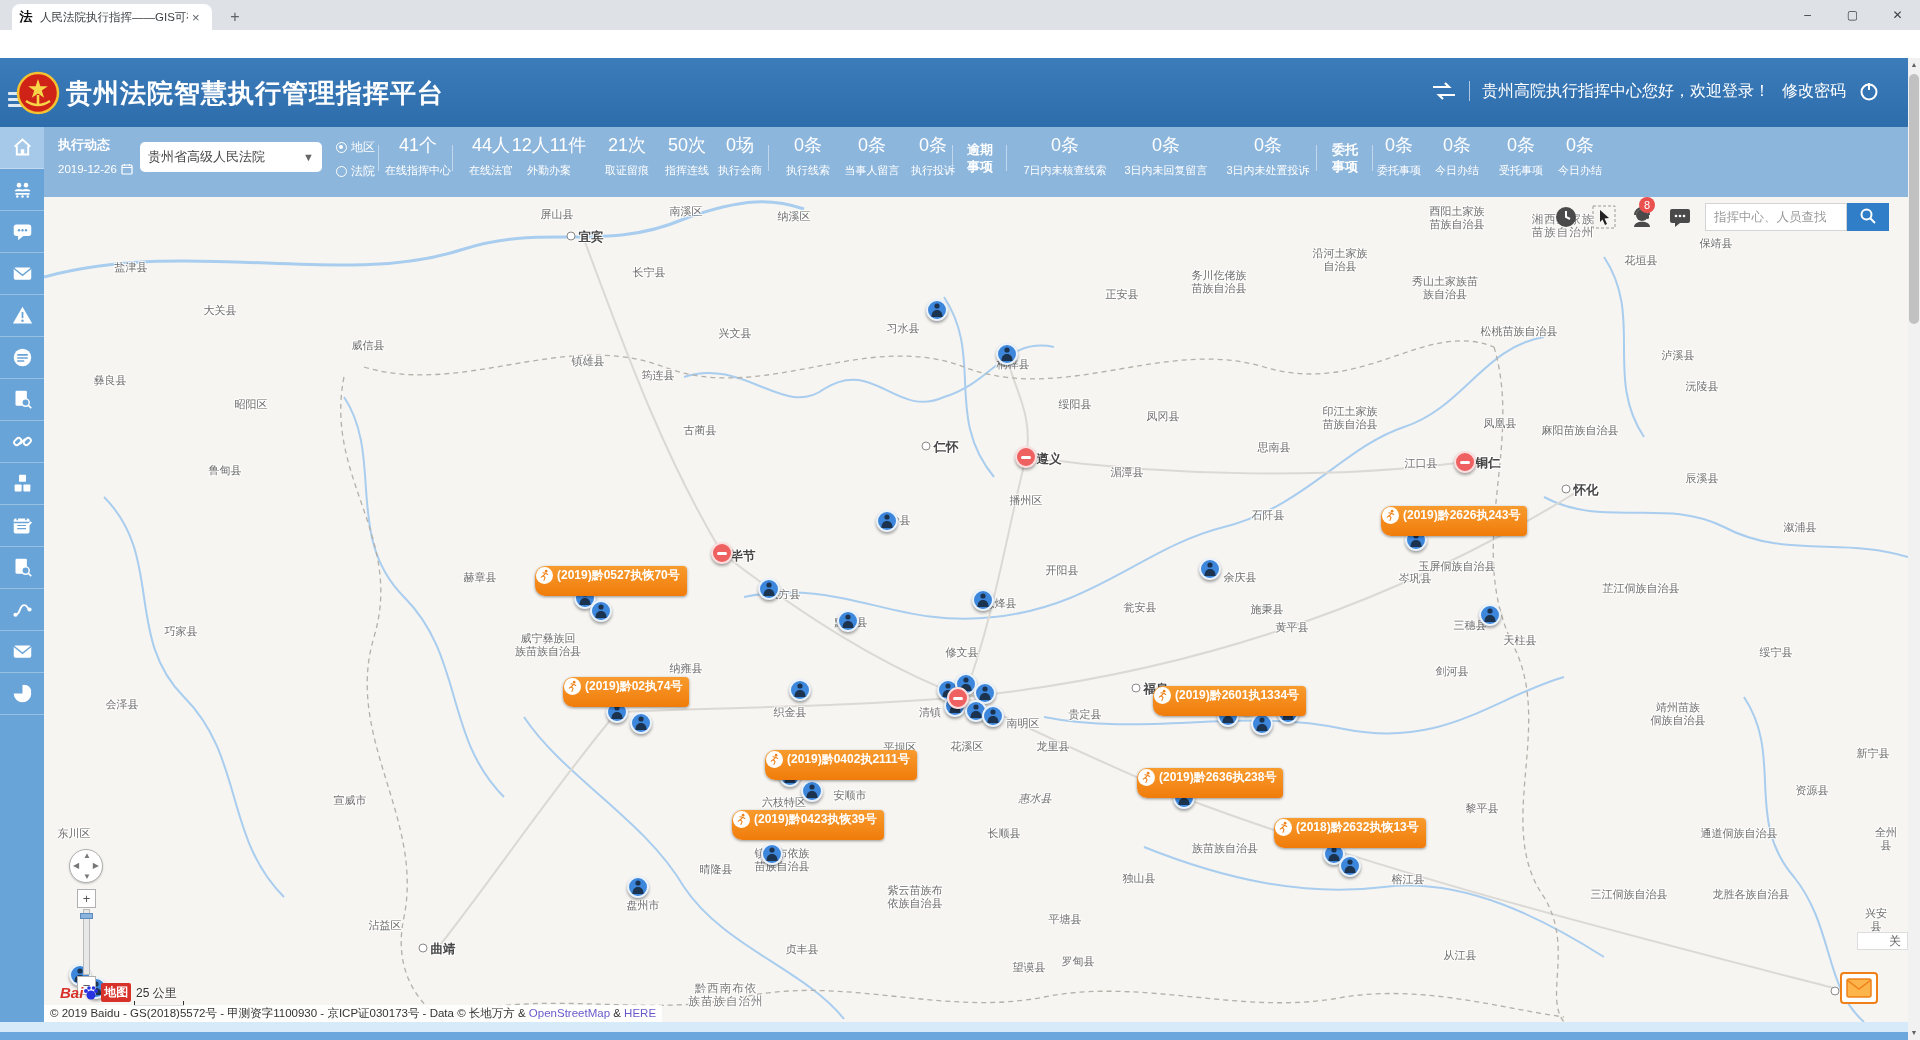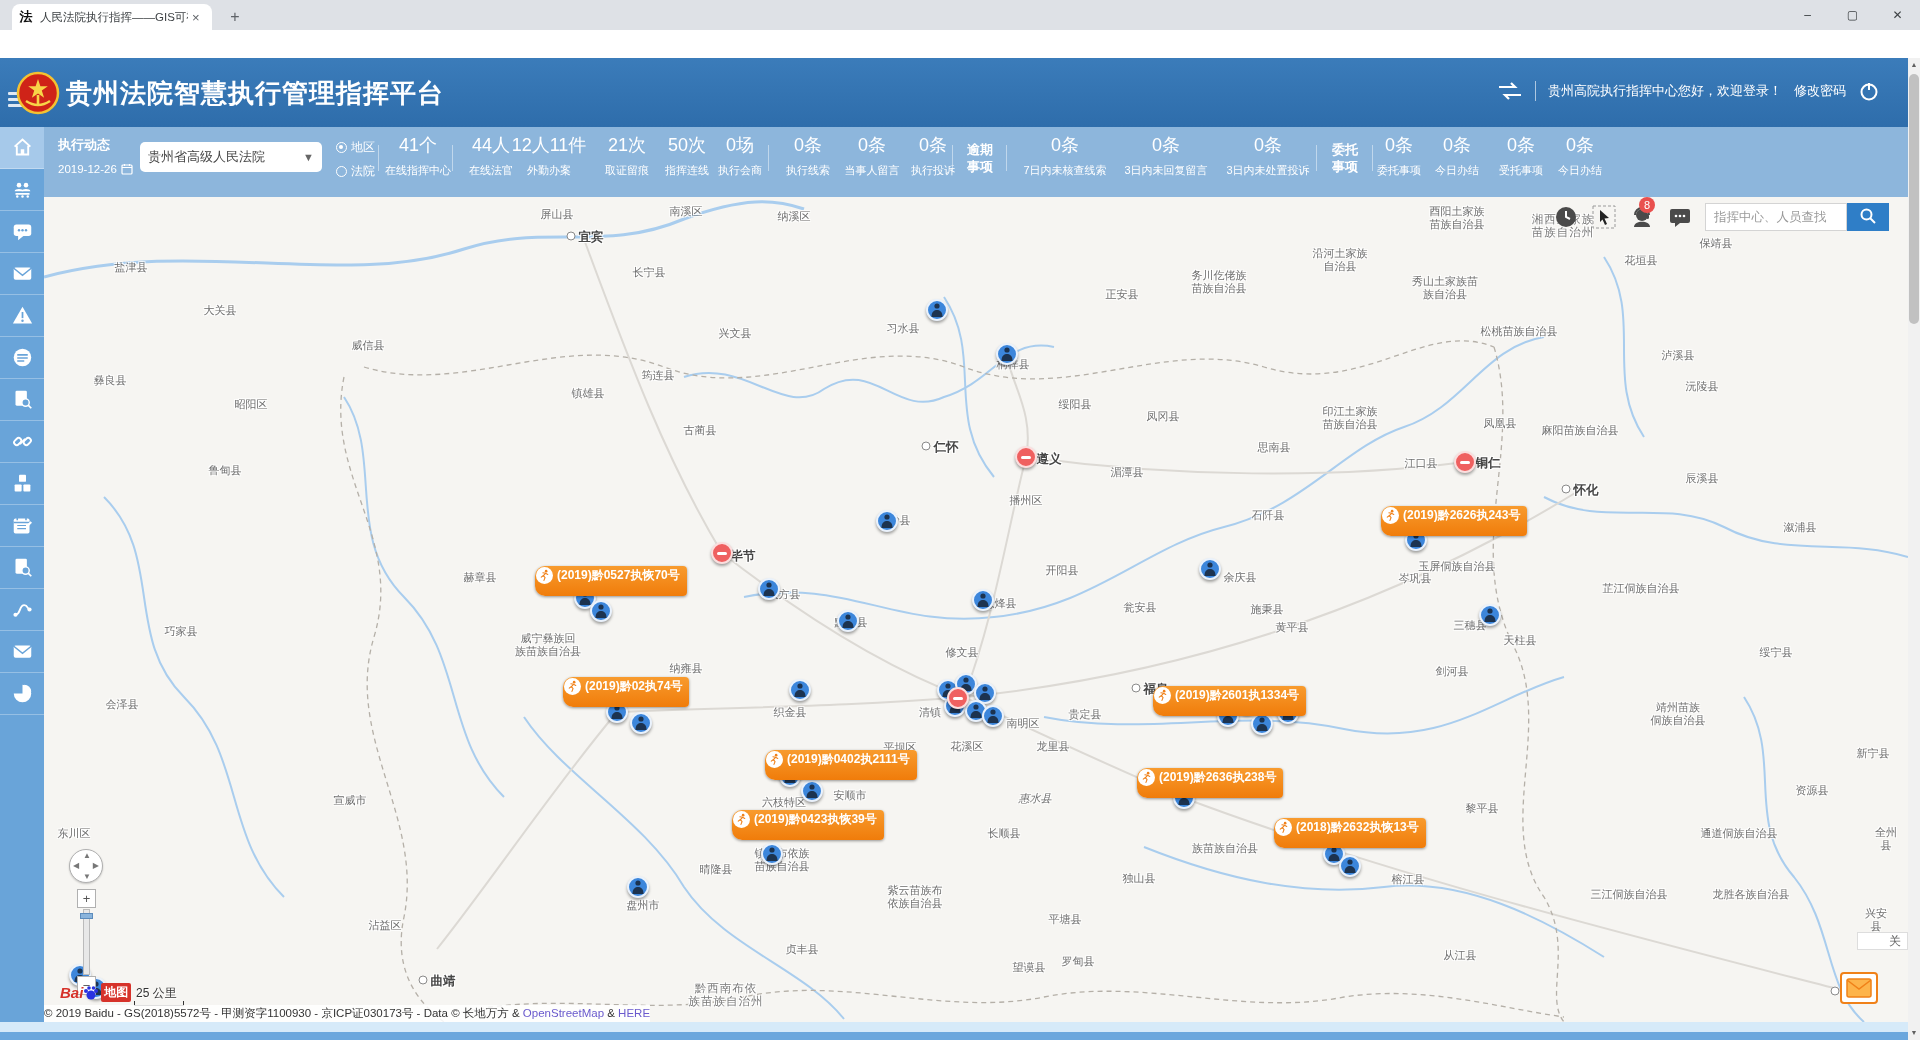--- a/index.html
+++ b/index.html
@@ -22,21 +22,21 @@
   .omni-right { position:absolute; top:36px; width:16px; height:16px; }
   #avatar-icon { position:absolute; left:1824px; top:33px; width:22px; height:22px; border-radius:50%; background:#e8eaed; overflow:hidden; }
   #profile-dot { position:absolute; left:1860px; top:33px; width:22px; height:22px; border-radius:50%; background:#d9542b; border:2px solid #b23d1d; }
 
   
   #app-header { position:absolute; left:0; top:58px; width:1920px; height:69px; background:linear-gradient(#3b7cba,#2e6dab); }
   #hamburger { position:absolute; left:8px; top:34px; width:22px; height:15px; }
   #hamburger div { height:3px; background:rgba(255,255,255,.85); margin-bottom:3px; border-radius:1px; }
   #app-logo { position:absolute; left:16px; top:13px; width:44px; height:44px; }
   #app-title { position:absolute; left:66px; top:18px; font-size:26px; font-weight:bold; color:#fff; letter-spacing:1px; }
-  #header-right { position:absolute; right:40px; top:22px; display:flex; align-items:center; color:#fff; font-size:13px; gap:12px; }
+  #header-right { position:absolute; right:40px; top:22px; display:flex; align-items:center; color:#fff; font-size:16px; gap:12px; }
   #header-divider { width:1px; height:20px; background:rgba(255,255,255,.6); }
 
   
   #statsbar { position:absolute; left:44px; top:127px; width:1864px; height:70px; background:#8db6dc; color:#fff; }
   #exec-title { position:absolute; left:14px; top:9px; font-size:13px; font-weight:bold; }
   #exec-date { position:absolute; left:14px; top:36px; font-size:11.5px; display:flex; gap:4px; align-items:center; }
   #court-select { position:absolute; left:96px; top:15px; width:182px; height:30px; background:#fff; border-radius:5px; color:#444; font-size:13px; line-height:30px; padding:0 8px; }
   #court-select .caret { float:right; color:#666; font-size:11px; }
   #radio-group { position:absolute; left:292px; top:6px; font-size:12px; }
   .radio-row { display:flex; align-items:center; height:20px; margin-top:4px; gap:4px; }
@@ -85,21 +85,21 @@
   #zoom-plus,#zoom-minus { position:absolute; left:33px; width:19px; height:19px; background:#fff; border:1px solid #b0b0b0; text-align:center; line-height:17px; font-size:13px; color:#555; cursor:pointer; }
   #zoom-plus { top:692px; } #zoom-minus { top:779px; }
   #zoom-track { position:absolute; left:39px; top:712px; width:7px; height:66px; background:#e8e8e8; border:1px solid #bbb; }
   #zoom-handle { position:absolute; left:36px; top:716px; width:13px; height:6px; background:#8ab4dc; border:1px solid #5d8cbc; }
 
   
   #baidu-logo { position:absolute; left:16px; top:786px; font-weight:bold; font-style:italic; font-size:15px; color:#d6322a; display:flex; align-items:center; }
   #baidu-map-chip { font-style:normal; background:#d6322a; color:#fff; font-size:12px; padding:1px 3px; border-radius:2px; margin-left:2px; }
   #scale-ctl { position:absolute; left:92px; top:788px; font-size:12px; color:#333; text-shadow:1px 1px 0 #fff; }
   #scale-bar { position:absolute; left:90px; top:804px; width:50px; height:5px; border:1px solid #333; border-top:none; }
-  #attribution { position:absolute; left:0px; top:808px; height:17px; background:rgba(255,255,255,.85); font-size:11.5px; color:#333; line-height:17px; padding:0 0; white-space:nowrap; }
+  #attribution { position:absolute; left:0px; top:808px; height:17px; background:rgba(255,255,255,.85); font-size:11.5px; color:#333; line-height:17px; padding:0 6px; white-space:nowrap; }
   #attribution a { color:#6a5acd; text-decoration:none; }
 
   
   #close-tab { position:absolute; left:1813px; top:735px; width:51px; height:18px; background:#fff; border:1px solid #ddd; font-size:12px; color:#666; text-align:right; padding-right:6px; line-height:16px; cursor:pointer; }
   #mail-widget { position:absolute; left:1796px; top:775px; width:38px; height:32px; background:#fff; border:2px solid #f08119; border-radius:4px; cursor:pointer; display:flex; align-items:center; justify-content:center; }
 
   
   #bottom-strip1 { position:absolute; left:0; top:1022px; width:1908px; height:10px; background:#d6eaf9; }
   #bottom-strip2 { position:absolute; left:0; top:1032px; width:1908px; height:8px; background:#6ba7dd; }
   #scrollbar { position:absolute; left:1908px; top:58px; width:12px; height:982px; background:#f1f1f1; }
@@ -422,32 +422,32 @@
 
   <div id="place-labels">
       <div class="map-label" style="left: 513px; top: 17px;">屏山县</div>
       <div class="map-label city" style="left: 541px; top: 40px;">宜宾</div>
       <div class="map-label" style="left: 642px; top: 14px;">南溪区</div>
       <div class="map-label" style="left: 750px; top: 19px;">纳溪区</div>
       <div class="map-label" style="left: 605px; top: 75px;">长宁县</div>
       <div class="map-label" style="left: 691px; top: 136px;">兴文县</div>
       <div class="map-label" style="left: 614px; top: 178px;">筠连县</div>
       <div class="map-label" style="left: 324px; top: 148px;">威信县</div>
-      <div class="map-label" style="left: 544px; top: 164px; margin-top: 32px;">镇雄县</div>
+      <div class="map-label" style="left: 544px; top: 164px;">镇雄县</div>
       <div class="map-label" style="left: 87px; top: 70px; text-align: right;">盐津县</div>
       <div class="map-label" style="left: 176px; top: 113px;">大关县</div>
       <div class="map-label" style="left: 66px; top: 183px;">彝良县</div>
       <div class="map-label" style="left: 207px; top: 207px;">昭阳区</div>
       <div class="map-label" style="left: 181px; top: 273px;">鲁甸县</div>
       <div class="map-label" style="left: 137px; top: 434px;">巧家县</div>
       <div class="map-label" style="left: 78px; top: 507px;">会泽县</div>
       <div class="map-label" style="left: 30px; top: 636px;">东川区</div>
       <div class="map-label" style="left: 306px; top: 603px;">宣威市</div>
       <div class="map-label" style="left: 341px; top: 728px;">沾益区</div>
-      <div class="map-label city" style="left: 393px; top: 752px; margin-top: 32px;">曲靖</div>
+      <div class="map-label city" style="left: 393px; top: 752px;">曲靖</div>
       <div class="map-label" style="left: 436px; top: 380px;">赫章县</div>
       <div class="map-label" style="left: 504px; top: 448px;">威宁彝族回
 族苗族自治县</div>
       <div class="map-label" style="left: 642px; top: 471px;">纳雍县</div>
       <div class="map-label city" style="left: 693px; top: 359px;">毕节</div>
       <div class="map-label" style="left: 740px; top: 397px;">大方县</div>
       <div class="map-label" style="left: 807px; top: 425px;">黔西县</div>
       <div class="map-label" style="left: 850px; top: 323px;">金沙县</div>
       <div class="map-label" style="left: 746px; top: 515px;">织金县</div>
       <div class="map-label city" style="left: 896px; top: 250px;">仁怀</div>

